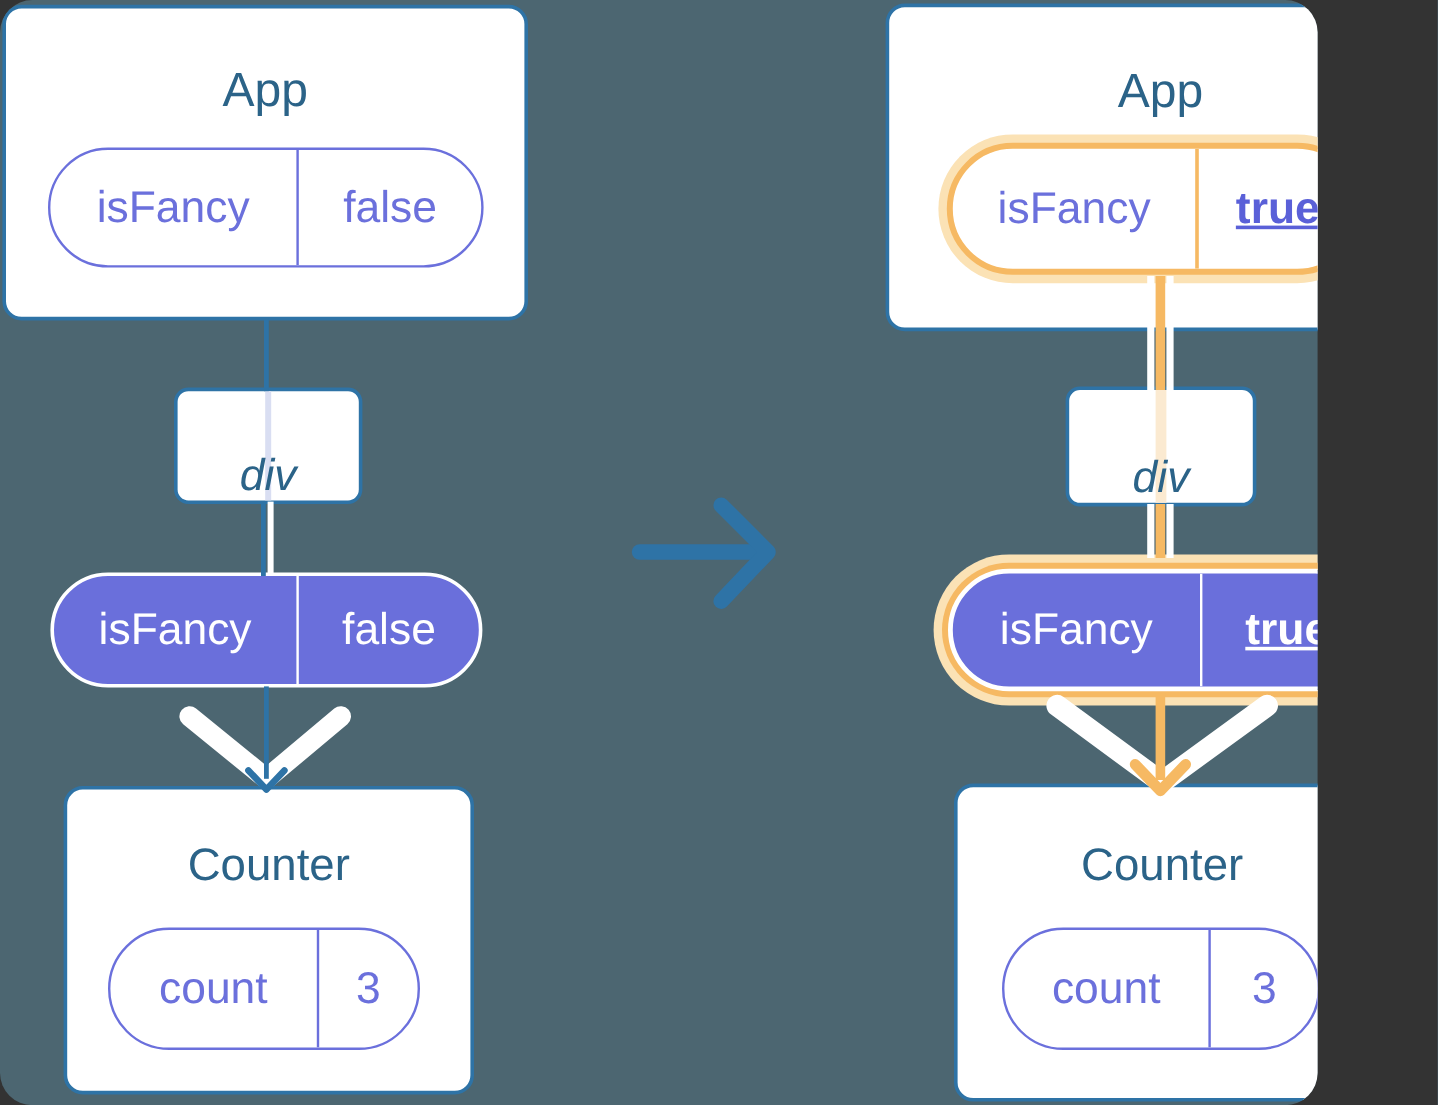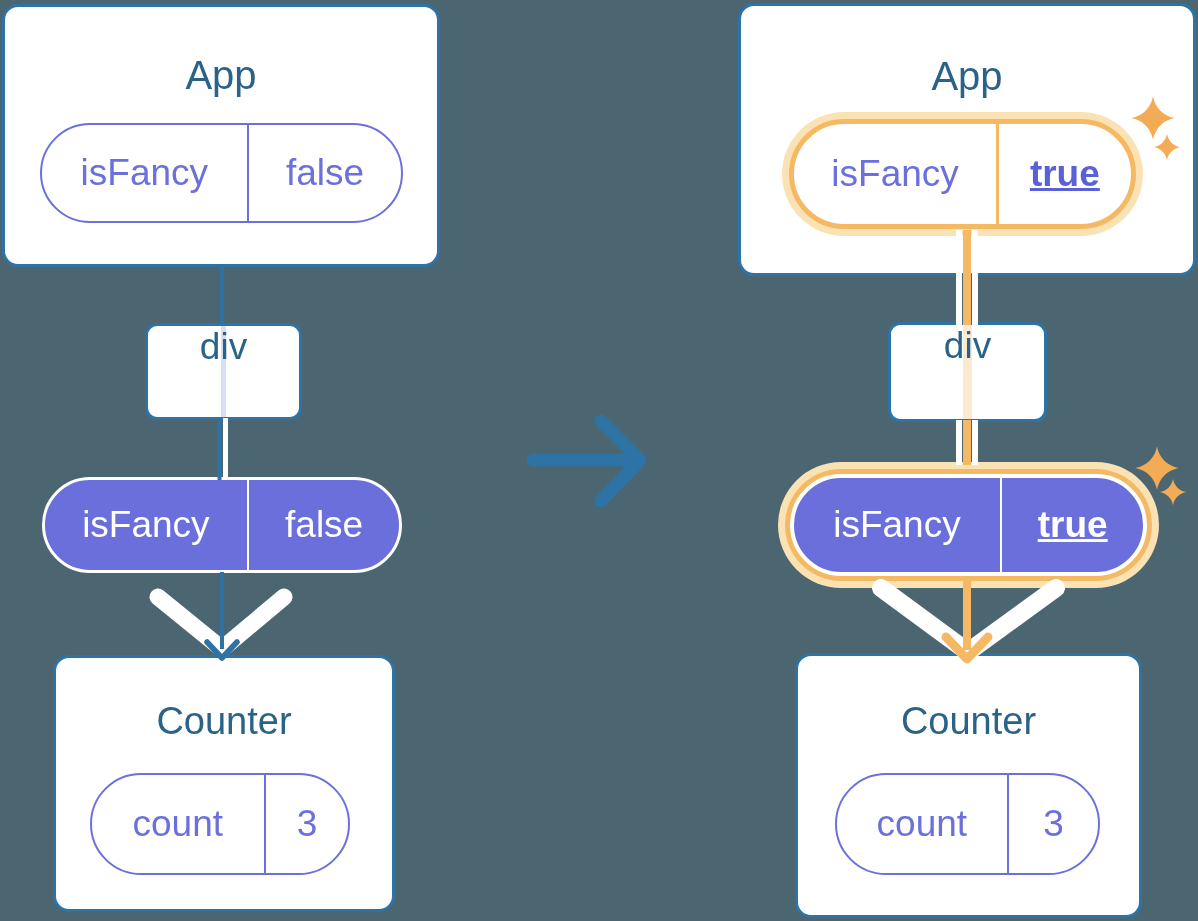--- a/index.html
+++ b/index.html
@@ -11,22 +11,23 @@
     --purple-bold:#5A60D8;
     --orange:#F6B963;
     --glow:#FBE2B5;
     --sparkle:#F3AC55;
     --lav:#D9DEF2;
     --peach:#FBEAD1;
   }
   html,body{margin:0;padding:0;}
   body{background:#333;font-family:"Liberation Sans",sans-serif;}
   #canvas{
-    position:relative;width:1198px;height:921px;background:var(--bg);
+    position:relative;width:1098px;height:921px;background:var(--bg);
     overflow:hidden;
+    border-radius:27px;
   }
   .card{
     position:absolute;background:#fff;border:3px solid var(--blue);
     border-radius:16px;box-sizing:border-box;
   }
   .card-title{
     position:absolute;left:0;right:0;text-align:center;
     color:var(--heading);font-weight:500;
   }
   .pill{
@@ -52,22 +53,22 @@
     background:var(--purple);border:4px solid #fff;
     box-shadow:0 0 0 5px var(--orange),0 0 0 12px var(--glow);color:#fff;
   }
   .fancy-purple .divider{width:2.5px;background:#fff;}
   .bold-val{font-weight:700;color:var(--purple-bold);text-decoration:underline;}
   .solid .bold-val,.fancy-purple .bold-val{color:#fff;}
 
   .div-node{
     position:absolute;background:#fff;border:3px solid var(--blue);
     border-radius:12px;box-sizing:border-box;
-    display:flex;align-items:flex-start;justify-content:center;
-    font-size:37px;font-weight:500;color:var(--heading);
+    display:flex;align-items:flex-end;justify-content:center;
+    font-size:37px;font-weight:500;color:var(--heading);font-style:italic;
   }
   .pass-line{position:absolute;top:0;bottom:0;z-index:0;}
   .div-node span{position:relative;z-index:1;}
 
   
   .L-app{left:2px;top:4px;width:438px;height:263px;}
   .L-app .card-title{top:46px;font-size:40px;}
   .L-app-pill{left:35px;top:116px;width:363px;height:100px;}
   .L-div{left:145px;top:323px;width:157px;height:97px;}
   .L-div .pass-line{left:calc(50% - 2.5px);width:5px;background:var(--lav);}

